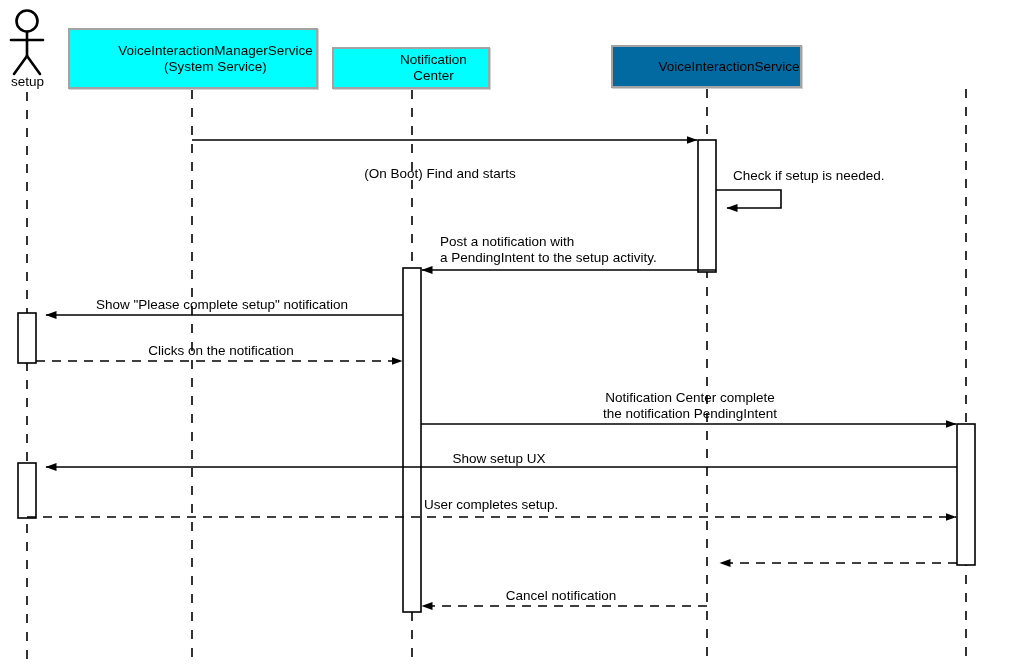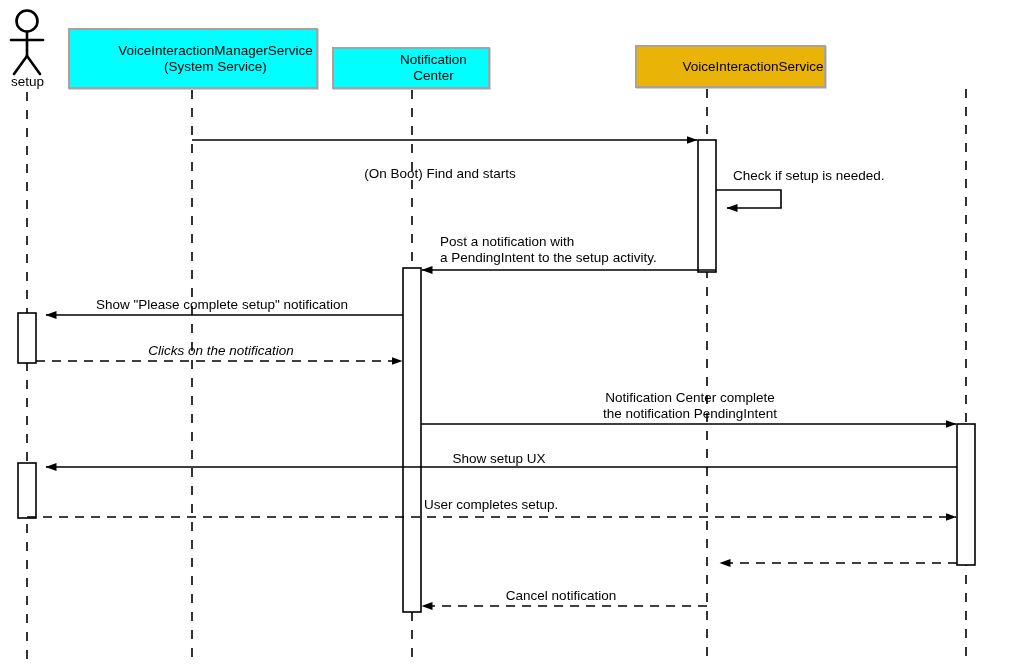--- a/index.html
+++ b/index.html
@@ -26,21 +26,21 @@
     justify-content:center;
     text-align:center;
     font-size:13.5px;
     line-height:16px;
     color:#000000;
     white-space:pre-line;
     box-shadow:1px 1px 0 rgba(0,0,0,.18);
     padding-left:45px;
   }
   .part-box.cyan{background:#00ffff;}
-  .part-box.green{background:#eab308;margin-left:24px;}
+  .part-box.green{background:#0369a1;}
 
   .actor-label{
     position:absolute;
     text-align:center;
     font-size:13.5px;
     color:#000000;
     line-height:15px;
   }
 
   
@@ -131,21 +131,21 @@
 
   <div class="msg-label center" style="left:440px; top:120px;margin-top:46px;">(On Boot) Find and starts</div>
 
   <div class="msg-label left" style="left:733px; top:168px;">Check if setup is needed.</div>
 
   <div class="msg-label left" style="left:440px; top:234px;">Post a notification with
 a PendingIntent to the setup activity.</div>
 
   <div class="msg-label center" style="left:222px; top:297px;">Show "Please complete setup" notification</div>
 
-  <div class="msg-label center" style="left:221px; top:343px;font-style:italic;">Clicks on the notification</div>
+  <div class="msg-label center" style="left:221px; top:343px;">Clicks on the notification</div>
 
   <div class="msg-label center" style="left:690px; top:390px;">Notification Center complete
 the notification PendingIntent</div>
 
   <div class="msg-label center" style="left:499px; top:451px;">Show setup UX</div>
 
   <div class="msg-label left" style="left:424px; top:497px;">User completes setup.</div>
 
 
   <div class="msg-label center" style="left:561px; top:588px;">Cancel notification</div>

